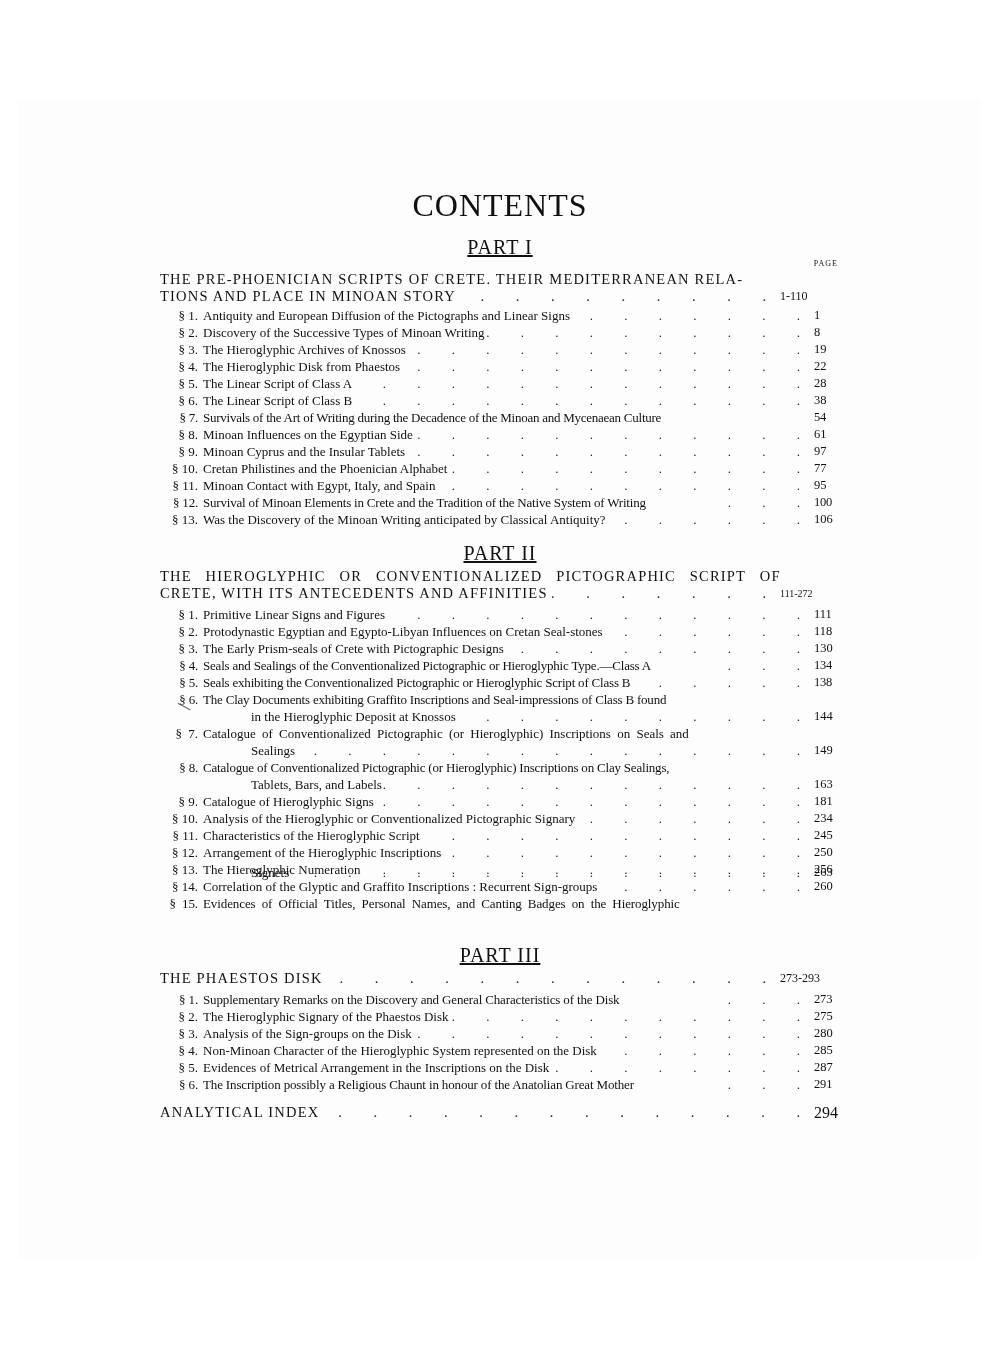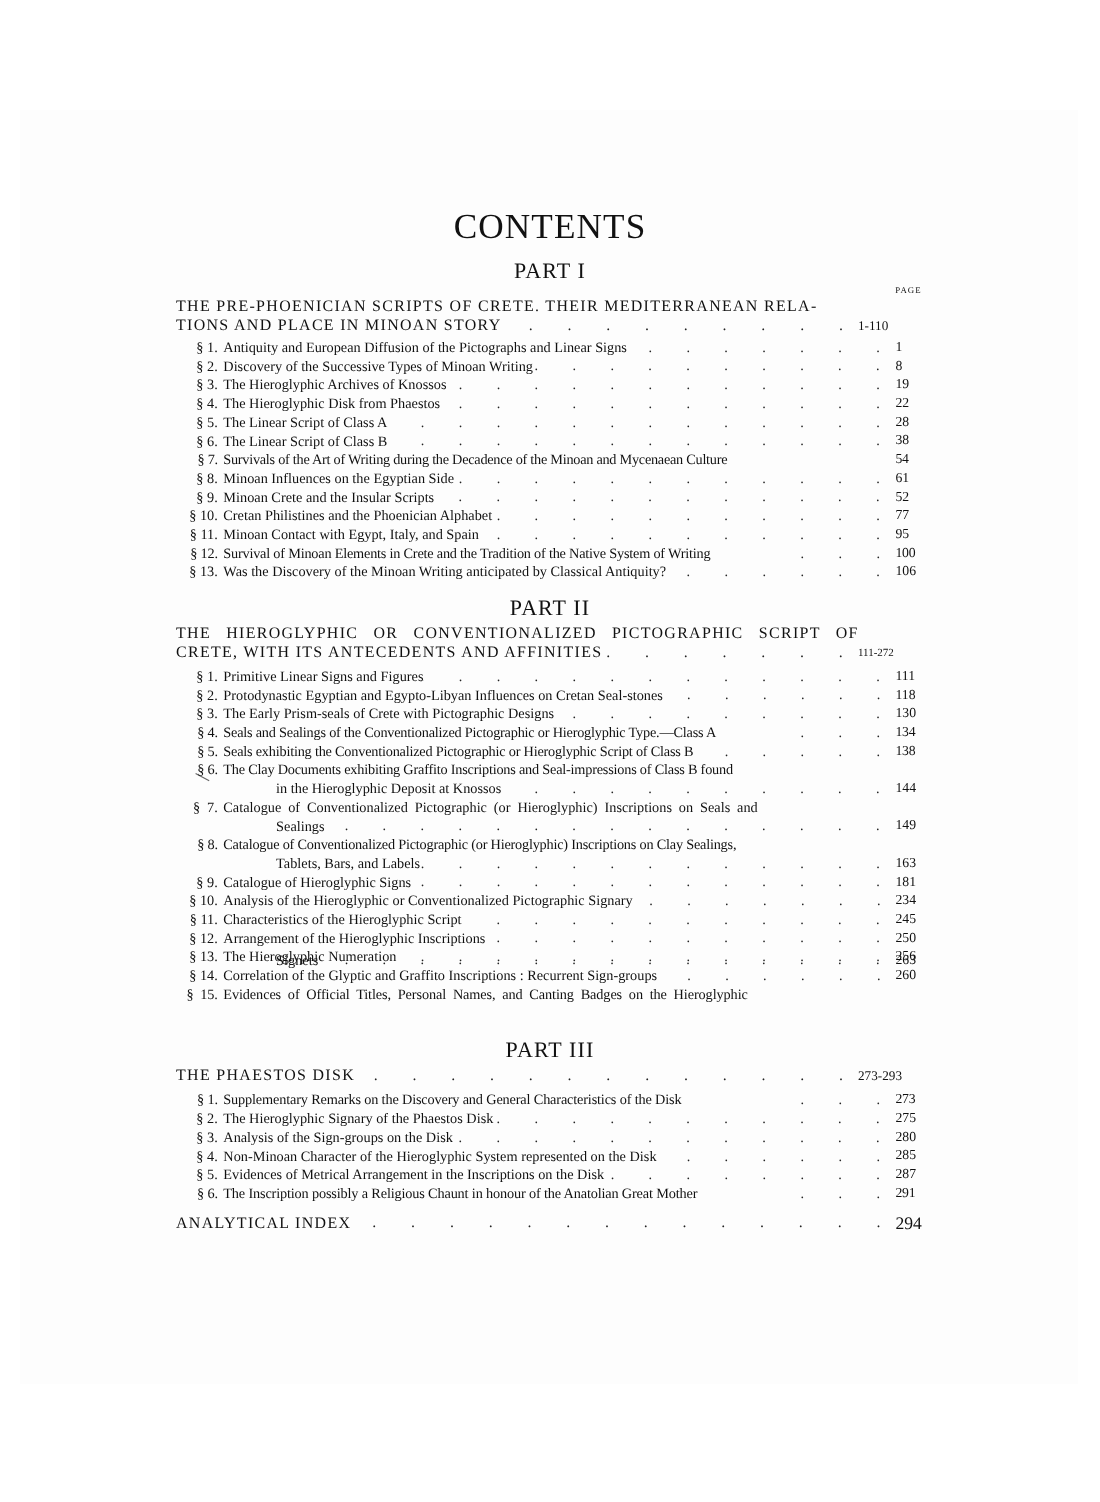--- a/index.html
+++ b/index.html
@@ -4,21 +4,21 @@
 <style>
   html, body { margin: 0; padding: 0; background: #ffffff; }
   body { width: 1000px; height: 1365px; position: relative; overflow: hidden;
          font-family: "Liberation Serif", "DejaVu Serif", serif; color: #111; }
   .scan-area { position: absolute; left: 18px; top: 100px; width: 962px; height: 1158px; background: #fdfdfd; }
   .page { position: absolute; left: 160px; top: 0; width: 680px; }
 
   .contents-title { position: absolute; top: 189px; left: 0; width: 680px; text-align: center;
                     font-size: 32px; letter-spacing: 1px; line-height: 1; }
   .part-title { position: absolute; left: 0; width: 680px; text-align: center; font-size: 20px;
-                letter-spacing: 1px; line-height: 1; }
+                letter-spacing: 1px; line-height: 1; text-decoration: underline; }
   .page-label { position: absolute; top: 259px; right: 2px; font-size: 8px; letter-spacing: 1px; padding-left: 29px; }
 
   .heading { position: absolute; left: 0; width: 680px; font-size: 14.5px; letter-spacing: 1.2px;
              line-height: 17px; }
   .heading .line { display: flex; white-space: nowrap; }
 
   .entry { position: absolute; width: 680px; font-size: 13px; line-height: 17px; display: flex;
            white-space: nowrap; }
   .sec { display: inline-block; width: 38px; text-align: right; padding-right: 5px; flex: none; }
   .title { flex: none; }
@@ -99,23 +99,23 @@
         <span class="pg">54</span>
       </div>
     <div class="entry" style="top:426px">
         <span class="sec">§ 8.</span>
         <span class="title">Minoan Influences on the Egyptian Side</span>
         <span class="dots">. . . . . . . . . . . . . . . . . . . . . . . . .</span>
         <span class="pg">61</span>
       </div>
     <div class="entry" style="top:443px">
         <span class="sec">§ 9.</span>
-        <span class="title">Minoan Crete and the Insular Scripts</span>
-        <span class="dots">. . . . . . . . . . . . . . . . . . . . . . . . .</span>
-        <span class="pg">52</span>
+        <span class="title">Minoan Cyprus and the Insular Tablets</span>
+        <span class="dots">. . . . . . . . . . . . . . . . . . . . . . . . .</span>
+        <span class="pg">97</span>
       </div>
     <div class="entry" style="top:460px">
         <span class="sec">§ 10.</span>
         <span class="title">Cretan Philistines and the Phoenician Alphabet</span>
         <span class="dots">. . . . . . . . . . . . . . . . . . . . . . . . .</span>
         <span class="pg">77</span>
       </div>
     <div class="entry" style="top:477px">
         <span class="sec">§ 11.</span>
         <span class="title">Minoan Contact with Egypt, Italy, and Spain</span>

